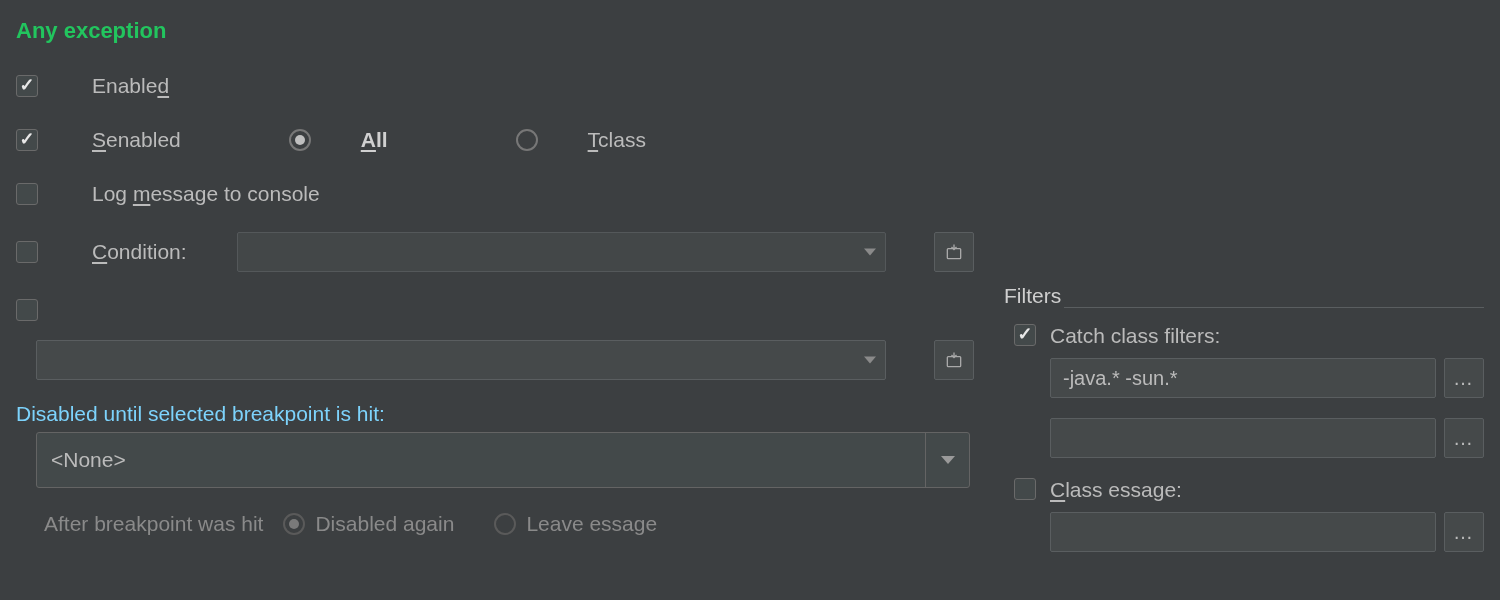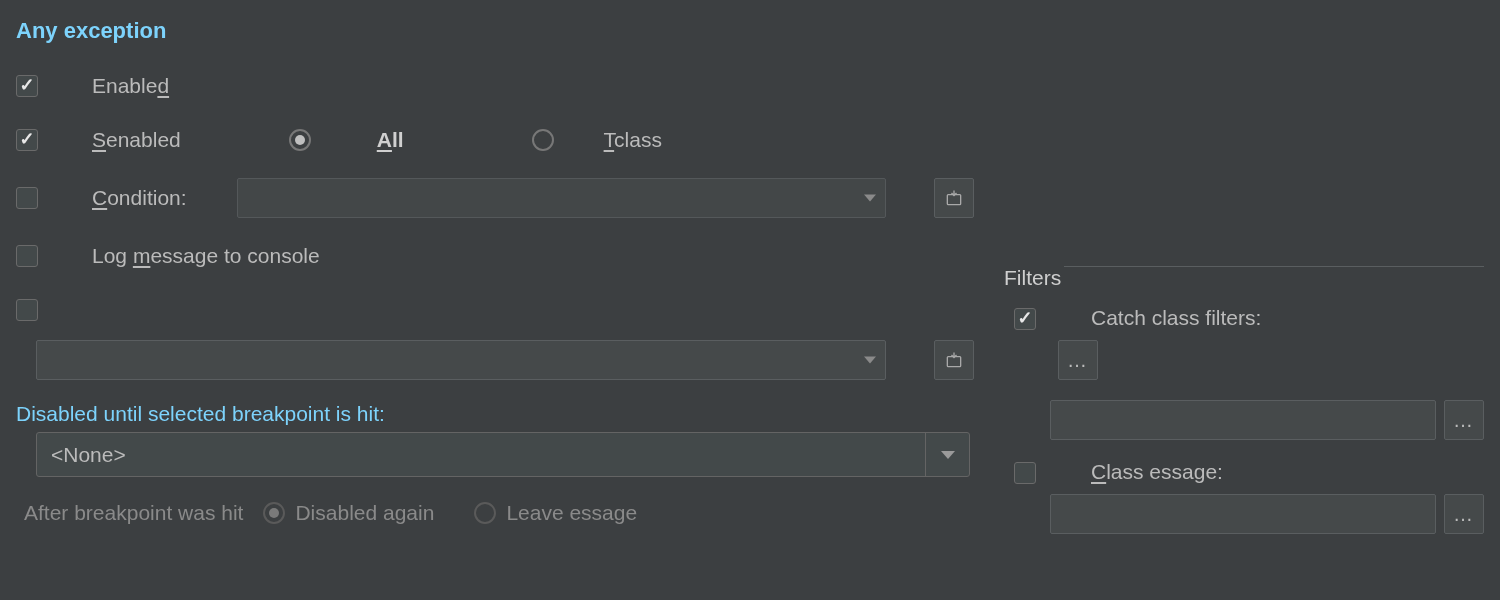--- a/index.html
+++ b/index.html
@@ -16,21 +16,21 @@
   }
   .panel {
     padding: 18px 16px 0 16px;
     display: flex;
     gap: 30px;
   }
   .left-col { flex: 1 1 auto; min-width: 0; }
   .right-col { width: 480px; padding-top: 248px; }
   .title {
     font-weight: 700;
-    color: #7dd3fc;
+    color: #22c55e;
     margin-bottom: 26px;
     font-size: 22px;
   }
   .row {
     display: flex;
     align-items: center;
     margin-bottom: 22px;
     min-height: 32px;
     gap: 40px;
   }
@@ -68,21 +68,21 @@
   }
   .radio.selected::after {
     content: "";
     width: 10px; height: 10px;
     background: #bfbfbf;
     border-radius: 50%;
   }
   .radio.disabled { border-color: #5a5a5a; cursor: default; }
   .radio.disabled.selected::after { background: #7a7a7a; }
   .lbl { color: #bbbbbb; }
-  .lbl.bold { font-weight: 700; color: #d0d0d0; margin-left: 16px; }
+  .lbl.bold { font-weight: 700; color: #d0d0d0; }
   .lbl.dim { color: #8a8a8a; }
   .u { text-decoration: underline; text-underline-offset: 3px; }
   .gap { display:inline-block; width: 28px; }
   .gap-lg { display:inline-block; width: 48px; }
   .textbox {
     flex: 1 1 auto;
     height: 40px;
     background: #45494a;
     border: 1px solid #5a5e60;
     border-radius: 2px;
@@ -112,21 +112,21 @@
     cursor: pointer;
     flex: none;
   }
   .icon-btn svg { width: 20px; height: 20px; }
   .icon-btn .stroke { stroke: #a9a9a9; fill: none; stroke-width: 1.6; }
   .section-label {
     color: #7dd3fc;
     margin: 10px 0 6px 0;
   }
   .select {
-    height: 45px;
+    height: 56px;
     border: 1px solid #646464;
     border-radius: 3px;
     background: #43494a;
     display: flex;
     align-items: center;
     padding: 0 14px;
     color: #bbbbbb;
     position: relative;
     cursor: pointer;
     margin-left: 20px;
@@ -138,45 +138,45 @@
     display:flex; align-items:center; justify-content:center;
   }
   .select .caret-box::after {
     content:"";
     width:0;height:0;
     border-left:7px solid transparent;
     border-right:7px solid transparent;
     border-top:8px solid #9a9a9a;
   }
   .fieldset-label {
-    display:flex; align-items:flex-start; gap:3px;
-    color:#cfcfcf; margin-bottom: 16px;
+    display:flex; align-items:flex-end; gap:3px;
+    color:#cfcfcf; margin-bottom: 16px; margin-top: 18px;
   }
   .fieldset-label .line { flex:1; height:1px; background:#5a5e60; }
   .filter-row {
-    display:flex; align-items:flex-end; margin-bottom: 10px; margin-left:10px;gap:41px;
+    display:flex; align-items:flex-start; margin-bottom: 10px; margin-left:10px;
   }
   .filter-input-row {
     display:flex; align-items:center; margin: 0 0 20px 46px;
   }
   .filter-input {
     flex:1; height:40px; background:#45494a;
     border:1px solid #5a5e60; border-radius:2px;
     color:#bbb; padding:0 12px; font-size:20px;
   }
   .ellipsis-btn {
     width:40px; height:40px; margin-left:8px;
     border:1px solid #5a5e60; border-radius:2px; background:#45494a;
     display:flex; align-items:center; justify-content:center;
     color:#bbb; font-size:20px; letter-spacing:2px; cursor:pointer;
     flex:none;
   }
   .after-row {
     margin-top: 24px;
-    margin-left: 8px;
+    margin-left: 28px;
     display:flex; align-items:center;
   }
 </style>
 </head>
 <body>
 
 <div class="panel">
   <div class="left-col">
 
     <div class="title">Any exception</div>
@@ -195,44 +195,44 @@
       </span>
       <span class="gap"></span>
       <span class="radio selected"></span>
       <span class="lbl bold">
         <span class="u">A</span><span>ll</span>
       </span>
       <span class="gap-lg"></span>
       <span class="radio"></span>
       <span class="lbl">
         <span class="u">T</span><span>class</span>
+      </span>
+    </div>
+
+    <div class="row">
+      <span class="checkbox"></span>
+      <span class="lbl">
+        <span>Log </span><span class="u">m</span><span>essage to console</span>
       </span>
     </div>
 
     <div class="row">
       <span class="checkbox"></span>
       <span class="lbl" style="margin-right:10px">
         <span class="u">C</span><span>ondition:</span>
       </span>
       <div class="combo-wrap">
         <input class="textbox disabled" value="" style="">
         <span class="caret"></span>
       </div>
       <span class="icon-btn">
         <svg viewBox="0 0 24 24">
           <rect class="stroke" x="4" y="8" width="16" height="12" rx="1"></rect>
           <path class="stroke" d="M12 3 v6 M9 6 l3 3 l3 -3"></path>
         </svg>
-      </span>
-    </div>
-
-    <div class="row">
-      <span class="checkbox"></span>
-      <span class="lbl">
-        <span>Log </span><span class="u">m</span><span>essage to console</span>
       </span>
     </div>
 
     <div class="row tight">
       <span class="checkbox"></span>
     </div>
     <div class="row" style="margin-left:20px">
       <div class="combo-wrap">
         <input class="textbox" value="" style="">
         <span class="caret"></span>
@@ -265,20 +265,21 @@
     <div class="fieldset-label">
       <span>Filters</span>
       <span class="line"></span>
     </div>
 
     <div class="filter-row">
       <span class="checkbox checked"></span>
       <span class="lbl">Catch class filters:</span>
     </div>
     <div class="filter-input-row">
+      <input class="filter-input" value="-java.* -sun.*" style="">
       <span class="ellipsis-btn">…</span>
     </div>
 
     <div class="filter-input-row">
       <input class="filter-input" value="" style="">
       <span class="ellipsis-btn">…</span>
     </div>
 
     <div class="filter-row">
       <span class="checkbox"></span>

